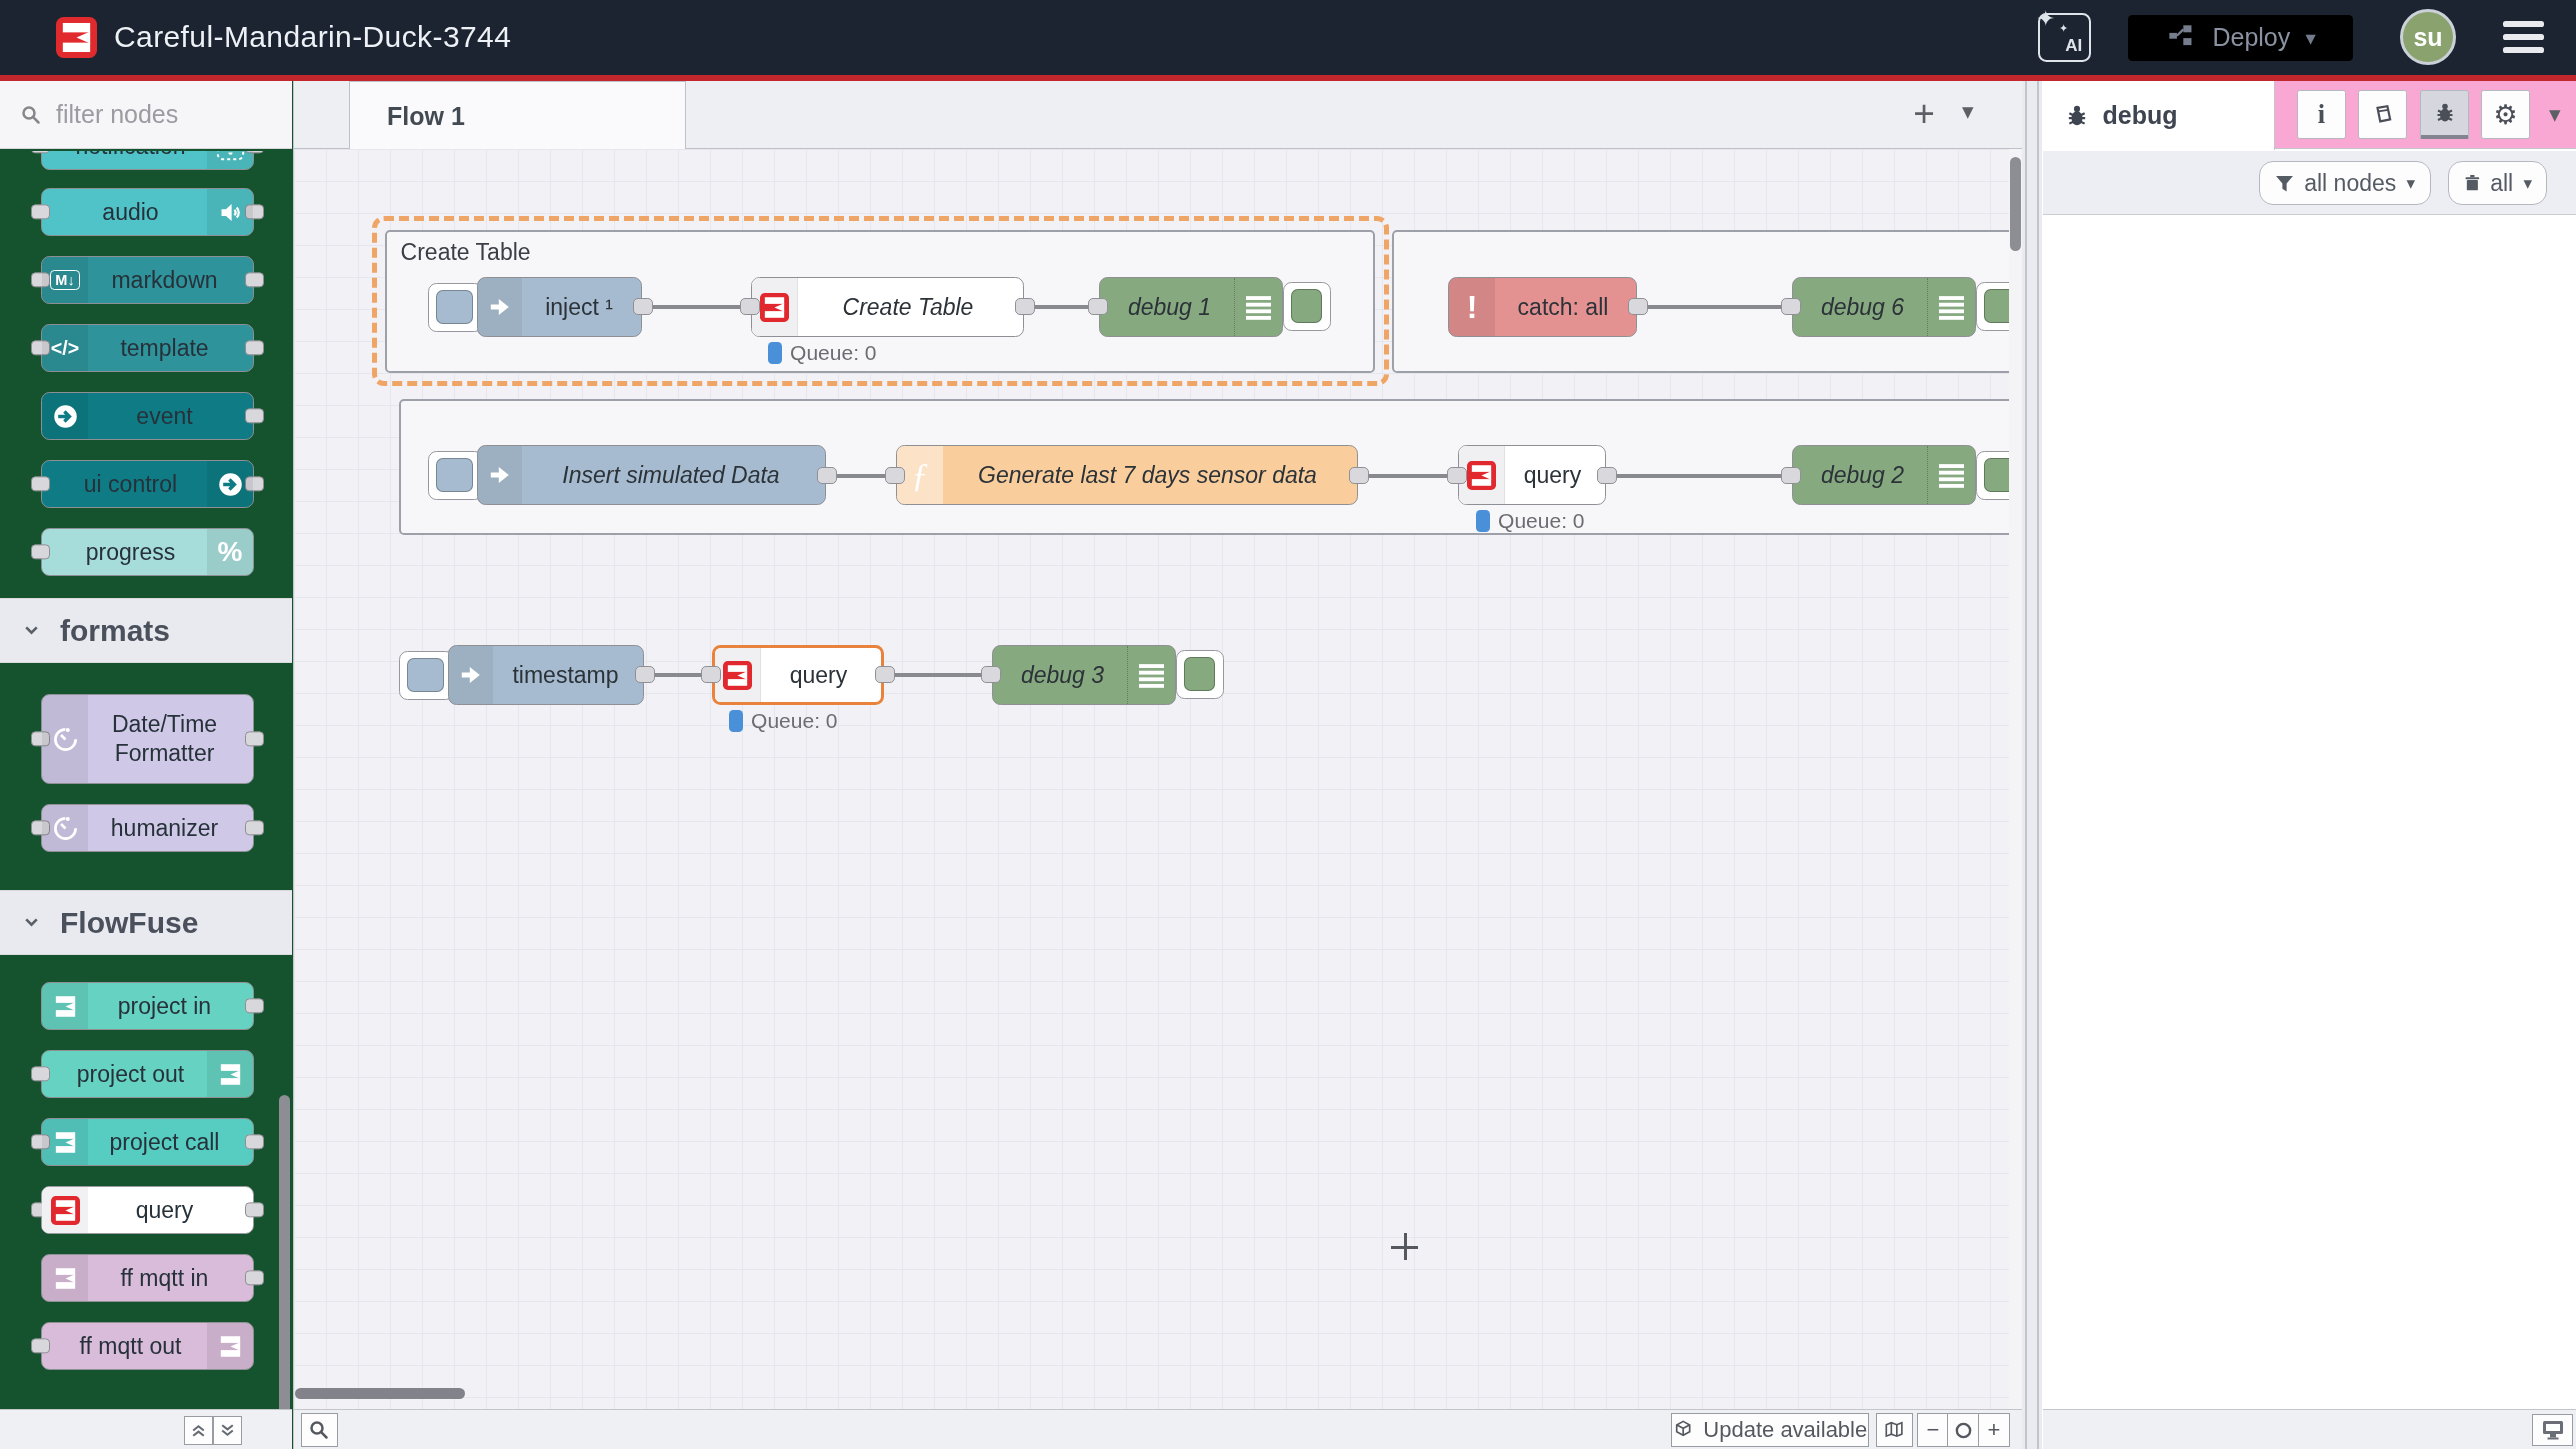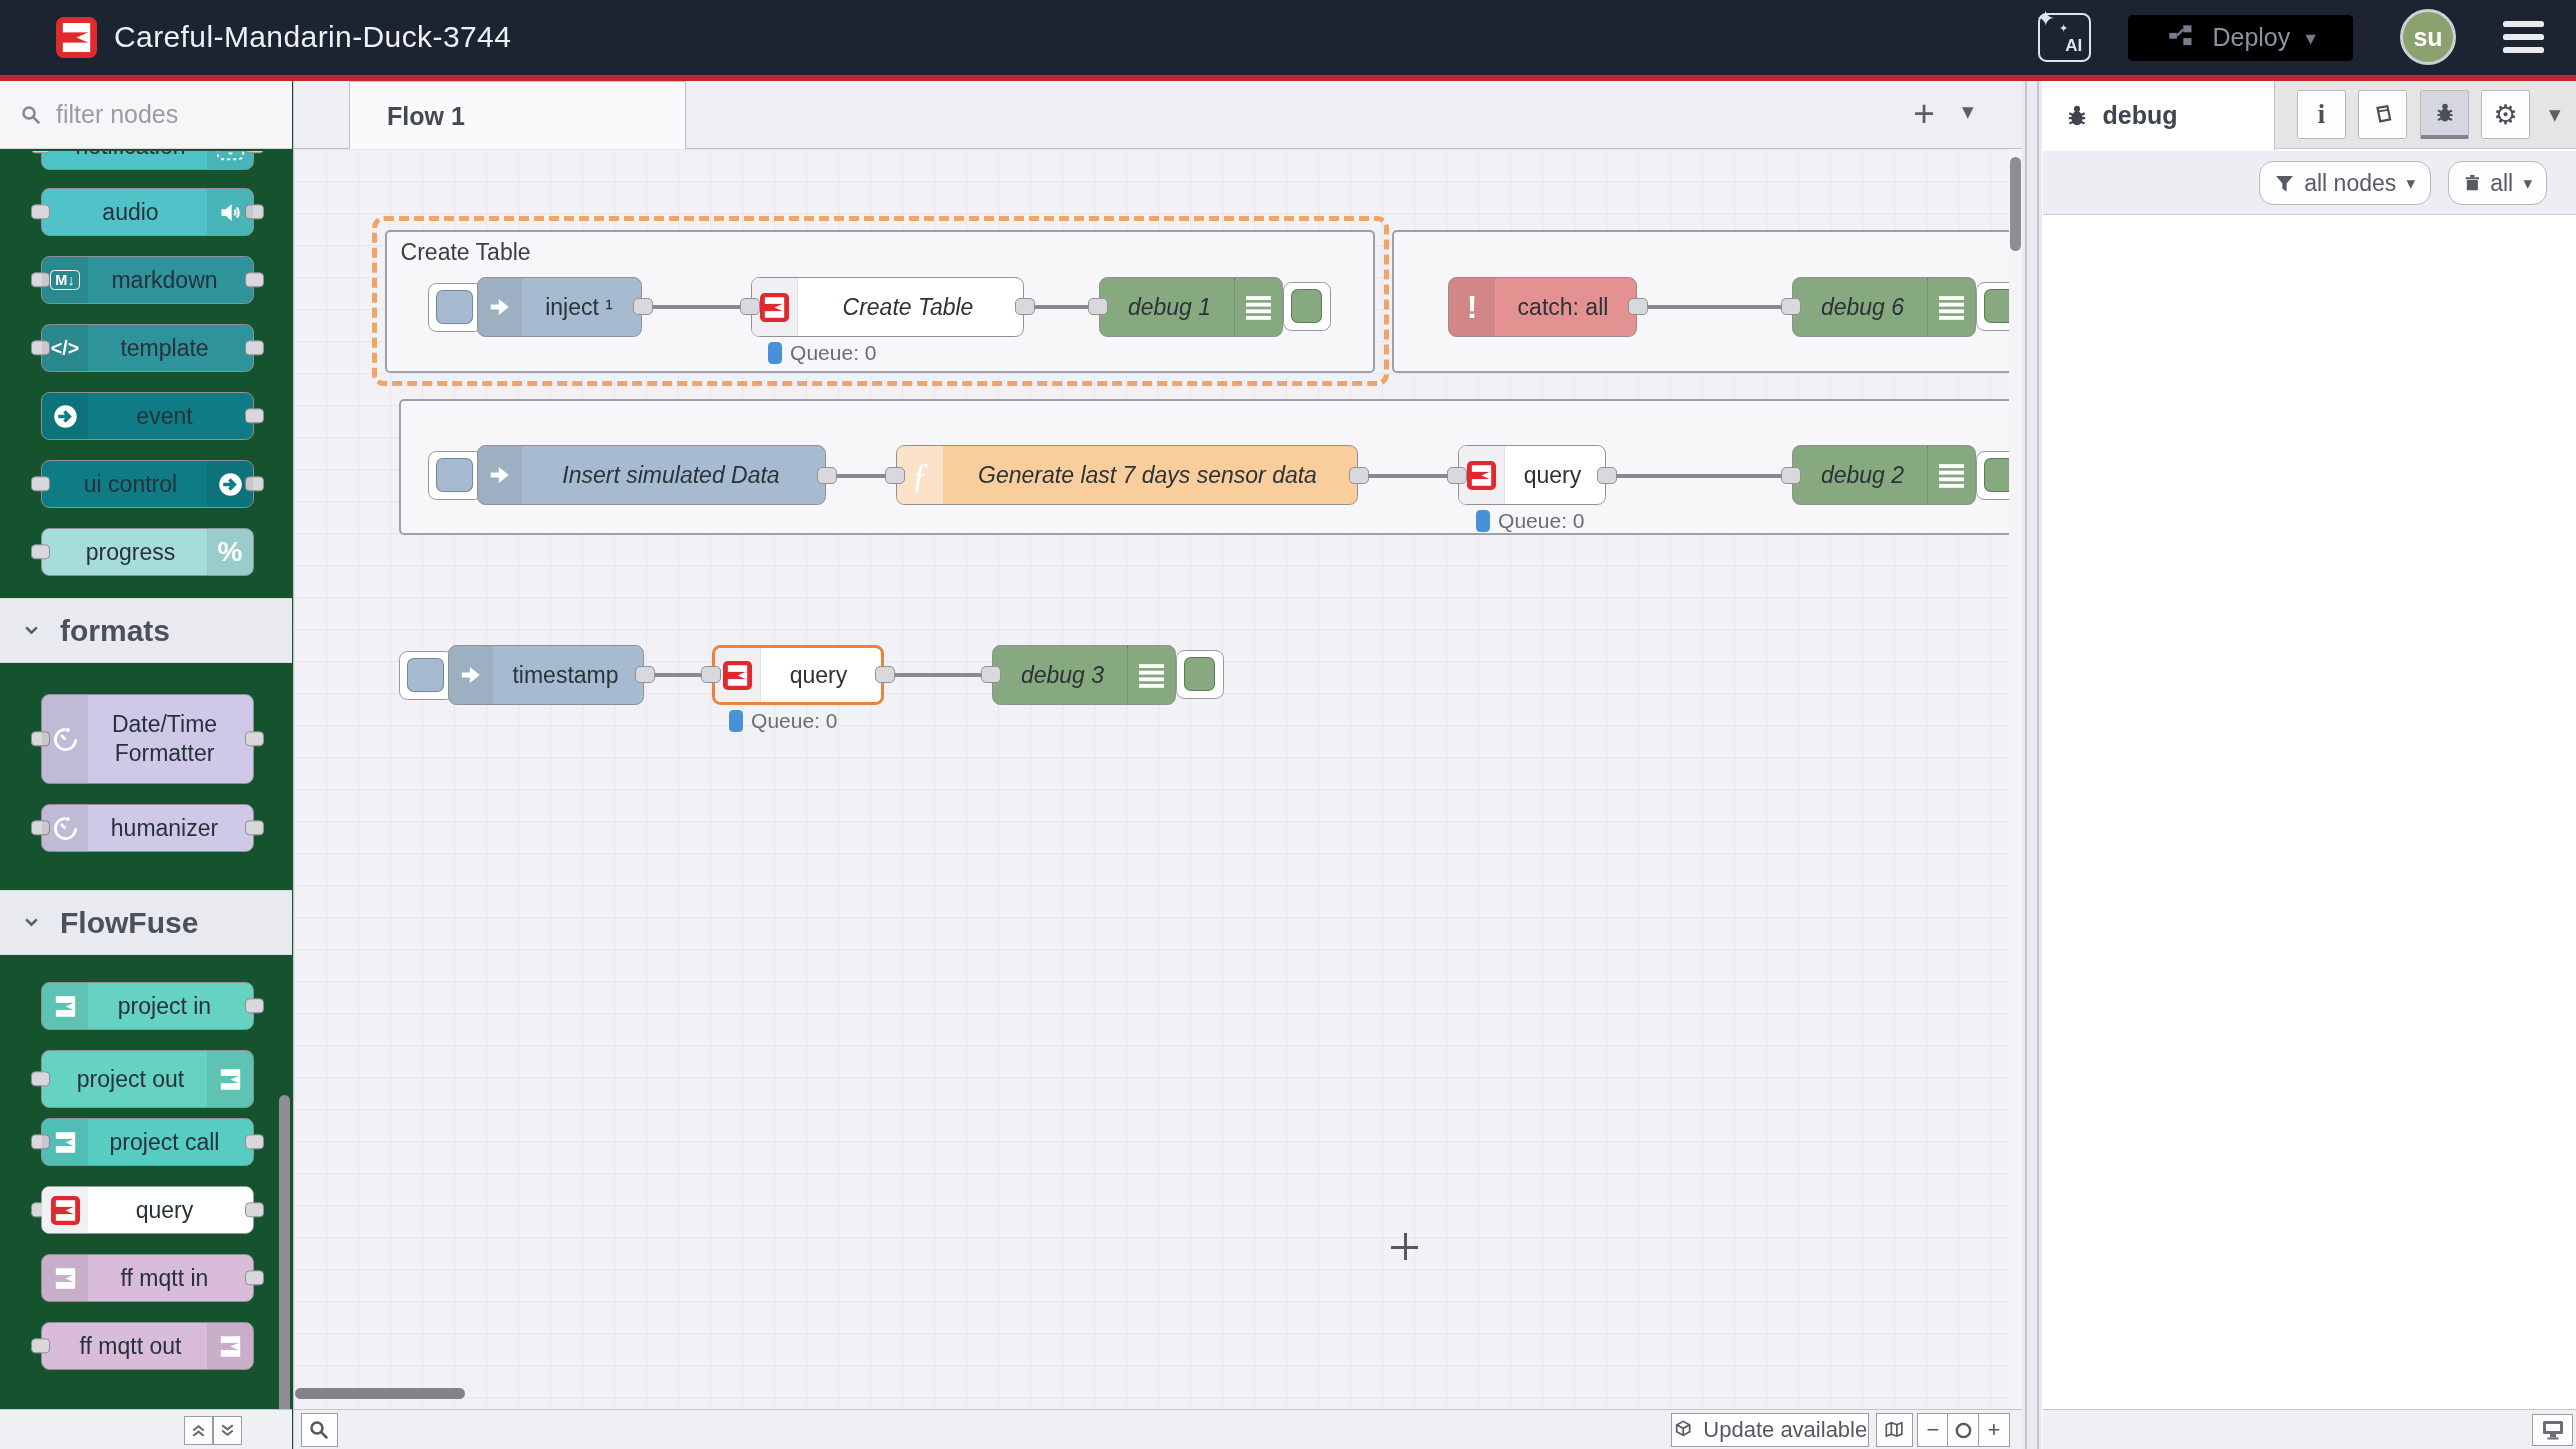--- a/index.html
+++ b/index.html
@@ -84,21 +84,21 @@
   #crosshair .ch-h,#crosshair .ch-v{position:absolute;background:#55585e;z-index:7}
 
   #ws-footer{position:absolute;left:294px;top:1409px;width:1728px;height:41px;background:#eef0f3;border-top:1.7px solid #c3c5cb}
   .wf-btn{position:absolute;top:3.4px;height:34px;background:#fdfdfe;border:1.7px solid #9a9ca3;
           display:flex;align-items:center;justify-content:center;gap:10.2px;font-size:22px;color:#55595f}
 
   
   #splitter{position:absolute;left:2022px;top:81px;width:20.4px;height:1369px;background:#e9ebf0}
   #splitter .line{position:absolute;top:0;width:1.7px;height:1369px;background:#c2c4cb}
   #sidebar{position:absolute;left:2043px;top:81px;width:533px;height:1369px;background:#fff}
-  #sb-tabbar{position:absolute;left:0;top:0;width:533px;height:68px;background:#e5e5e5;border-bottom:1.7px solid #c3c5cb}
+  #sb-tabbar{position:absolute;left:0;top:0;width:533px;height:68px;background:#f9a8d4;border-bottom:1.7px solid #c3c5cb}
   #sb-tab{position:absolute;left:0;top:0;width:232px;height:69px;background:#fff;border-right:1.7px solid #c3c5cb;
           display:flex;align-items:center;gap:13.6px;padding-left:22px;font-size:25px;font-weight:bold;color:#3e4450}
   .sb-btn{position:absolute;top:9.4px;width:49px;height:49px;background:#fdfdfe;border:1.7px solid #b6b8bf;border-radius:2.6px;
           display:flex;align-items:center;justify-content:center;color:#4a4f58}
   .sb-btn.active{background:#d6d7de;border-bottom:4.3px solid #82858f}
   #sb-caret{position:absolute;left:506px;top:20.4px;font-size:23px;color:#5c6066}
   #sb-filterbar{position:absolute;left:0;top:70px;width:533px;height:64px;background:#edeef3;border-bottom:1.7px solid #cbccd2}
   .sbf-btn{position:absolute;top:10.2px;height:44px;background:#fdfdfe;border:1.7px solid #b6b8bf;border-radius:14px;
            display:flex;align-items:center;justify-content:center;gap:10.2px;font-size:23px;color:#555b63}
   #sb-footer{position:absolute;left:0;top:1328px;width:533px;height:41px;background:#eef0f3;border-top:1.7px solid #c3c5cb}
@@ -263,21 +263,21 @@
           <span class="pport r"></span>
           <span class="pstrip left">
             <svg width="29" height="29" viewBox="0 0 24 24">
               <rect x="4" y="3.5" width="16" height="5.5" fill="#fff"></rect>
               <rect x="4" y="15" width="16" height="5.5" fill="#fff"></rect>
               <path d="M20 8.5 L12 12 L20 15.5z" fill="#fff"></path>
             </svg>
           </span>
           <span class="plabel" style="max-width:145px;margin-left:34px">project in</span>
         </div>
-        <div class="pnode" style="top: 899px; height: 58px; background: rgb(102, 210, 193);">
+        <div class="pnode" style="top: 899px; height: 48px; background: rgb(102, 210, 193);">
           <span class="pport l"></span>
           <span class="pstrip right">
             <svg width="29" height="29" viewBox="0 0 24 24">
               <rect x="4" y="3.5" width="16" height="5.5" fill="#fff"></rect>
               <rect x="4" y="15" width="16" height="5.5" fill="#fff"></rect>
               <path d="M20 8.5 L12 12 L20 15.5z" fill="#fff"></path>
             </svg>
           </span>
           <span class="plabel" style="max-width:145px;margin-right:34px">project out</span>
         </div>

